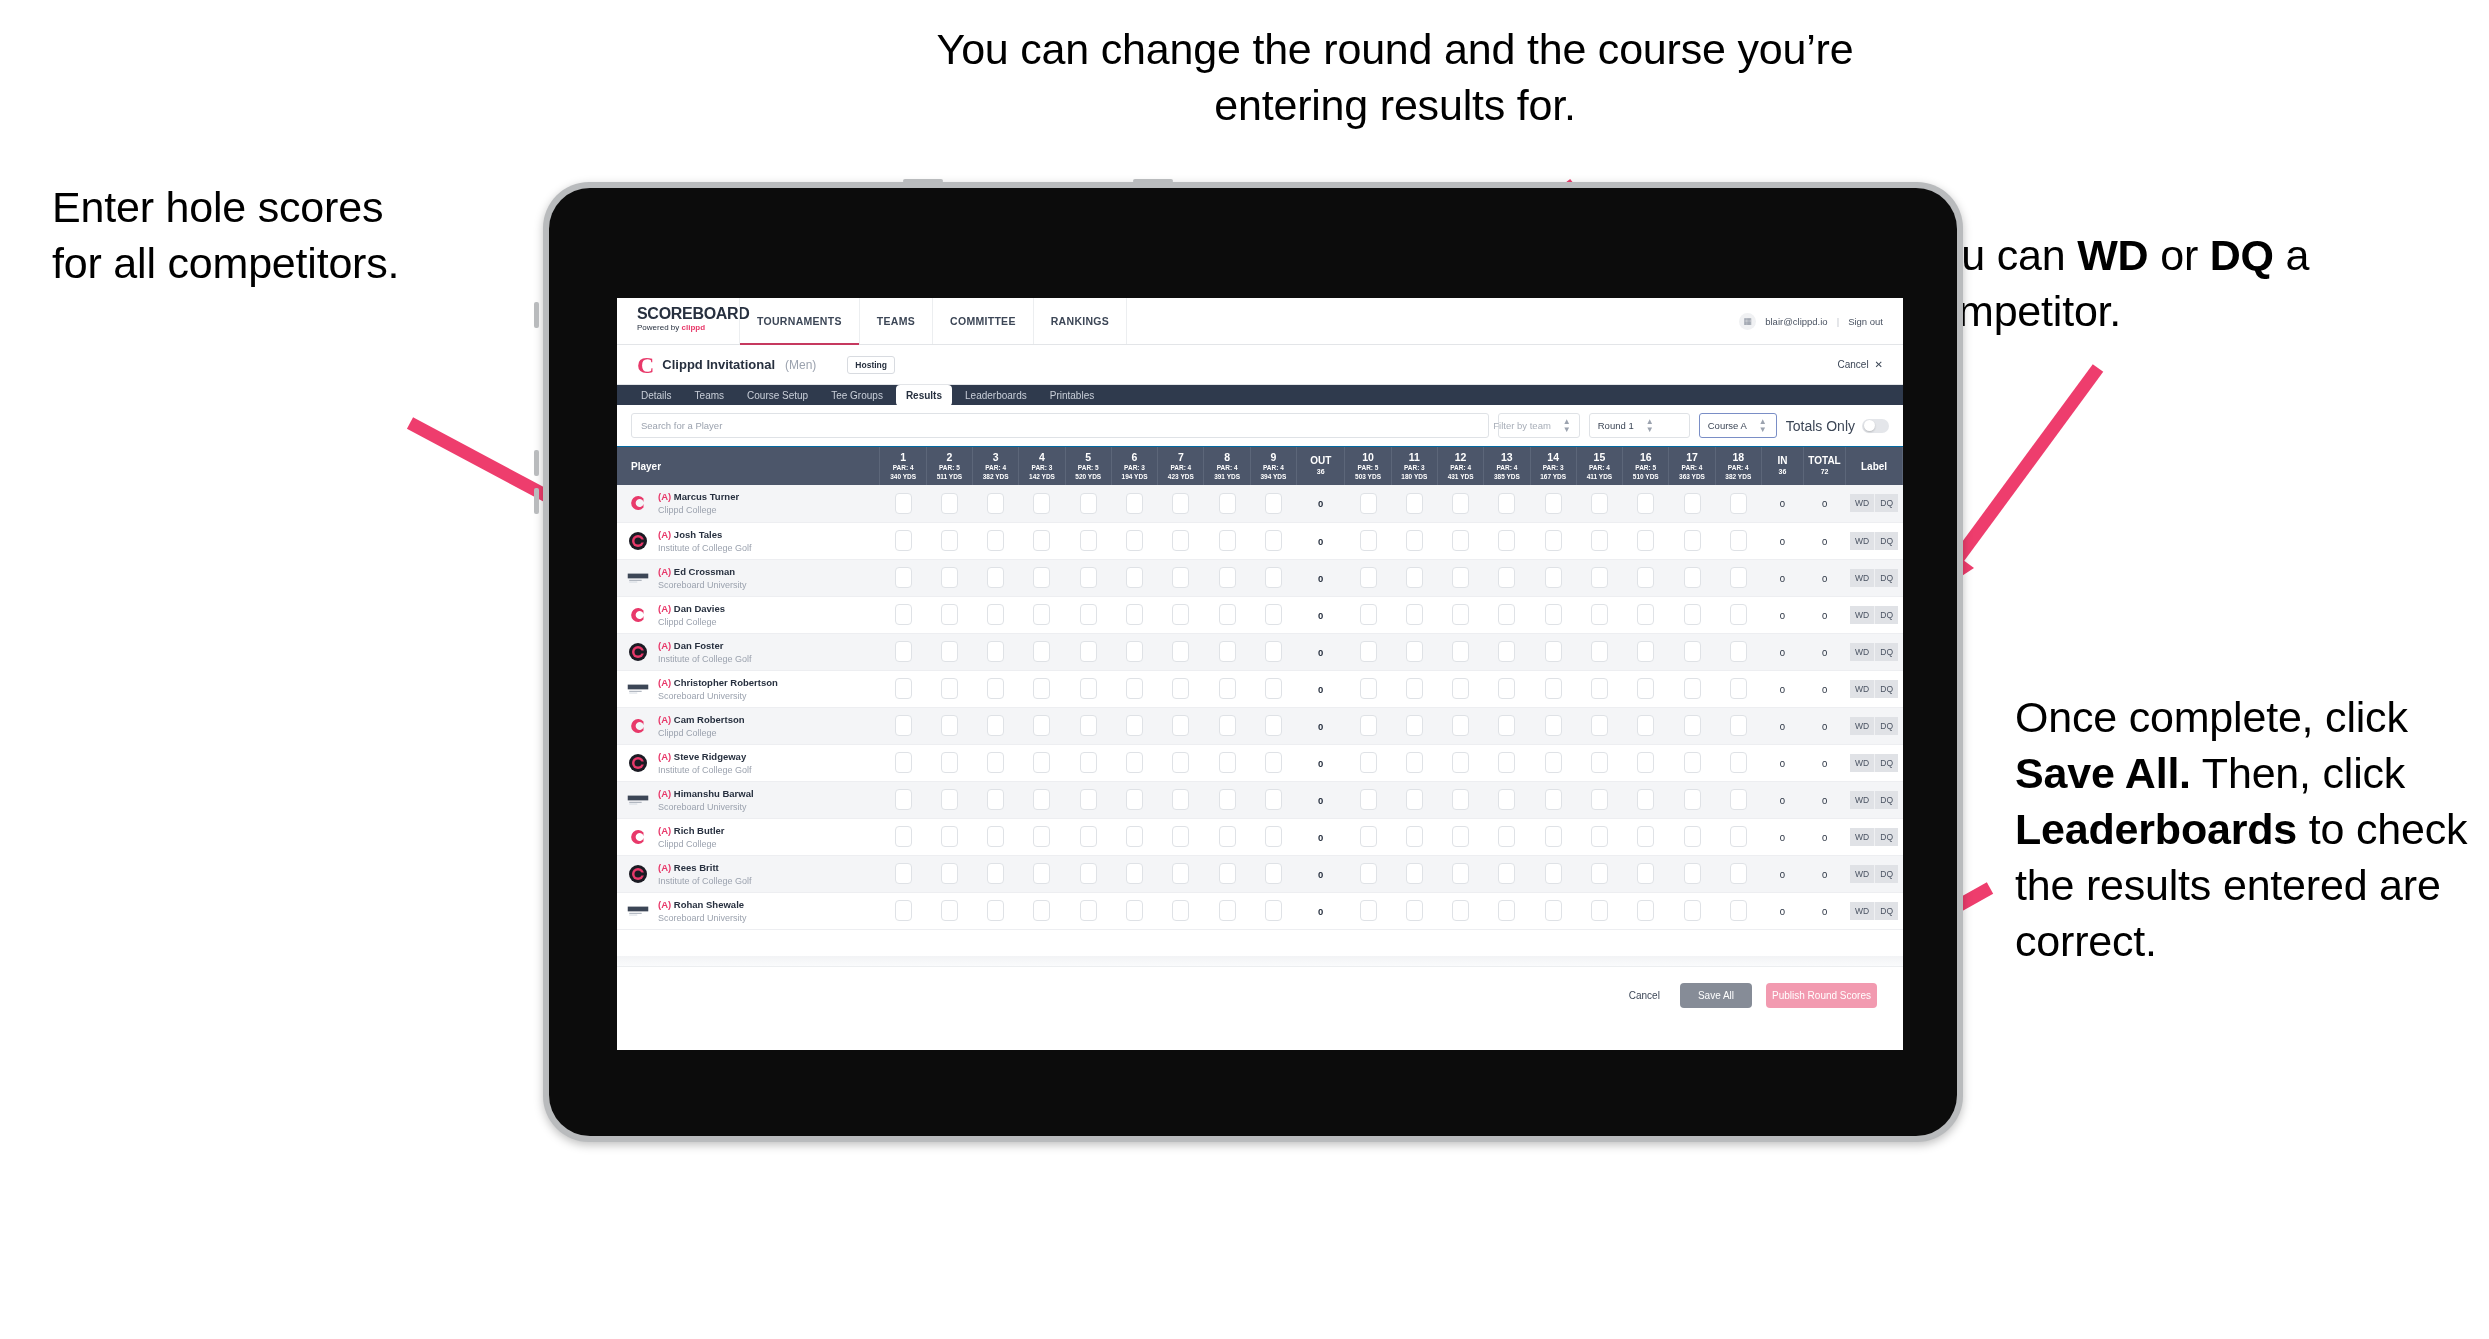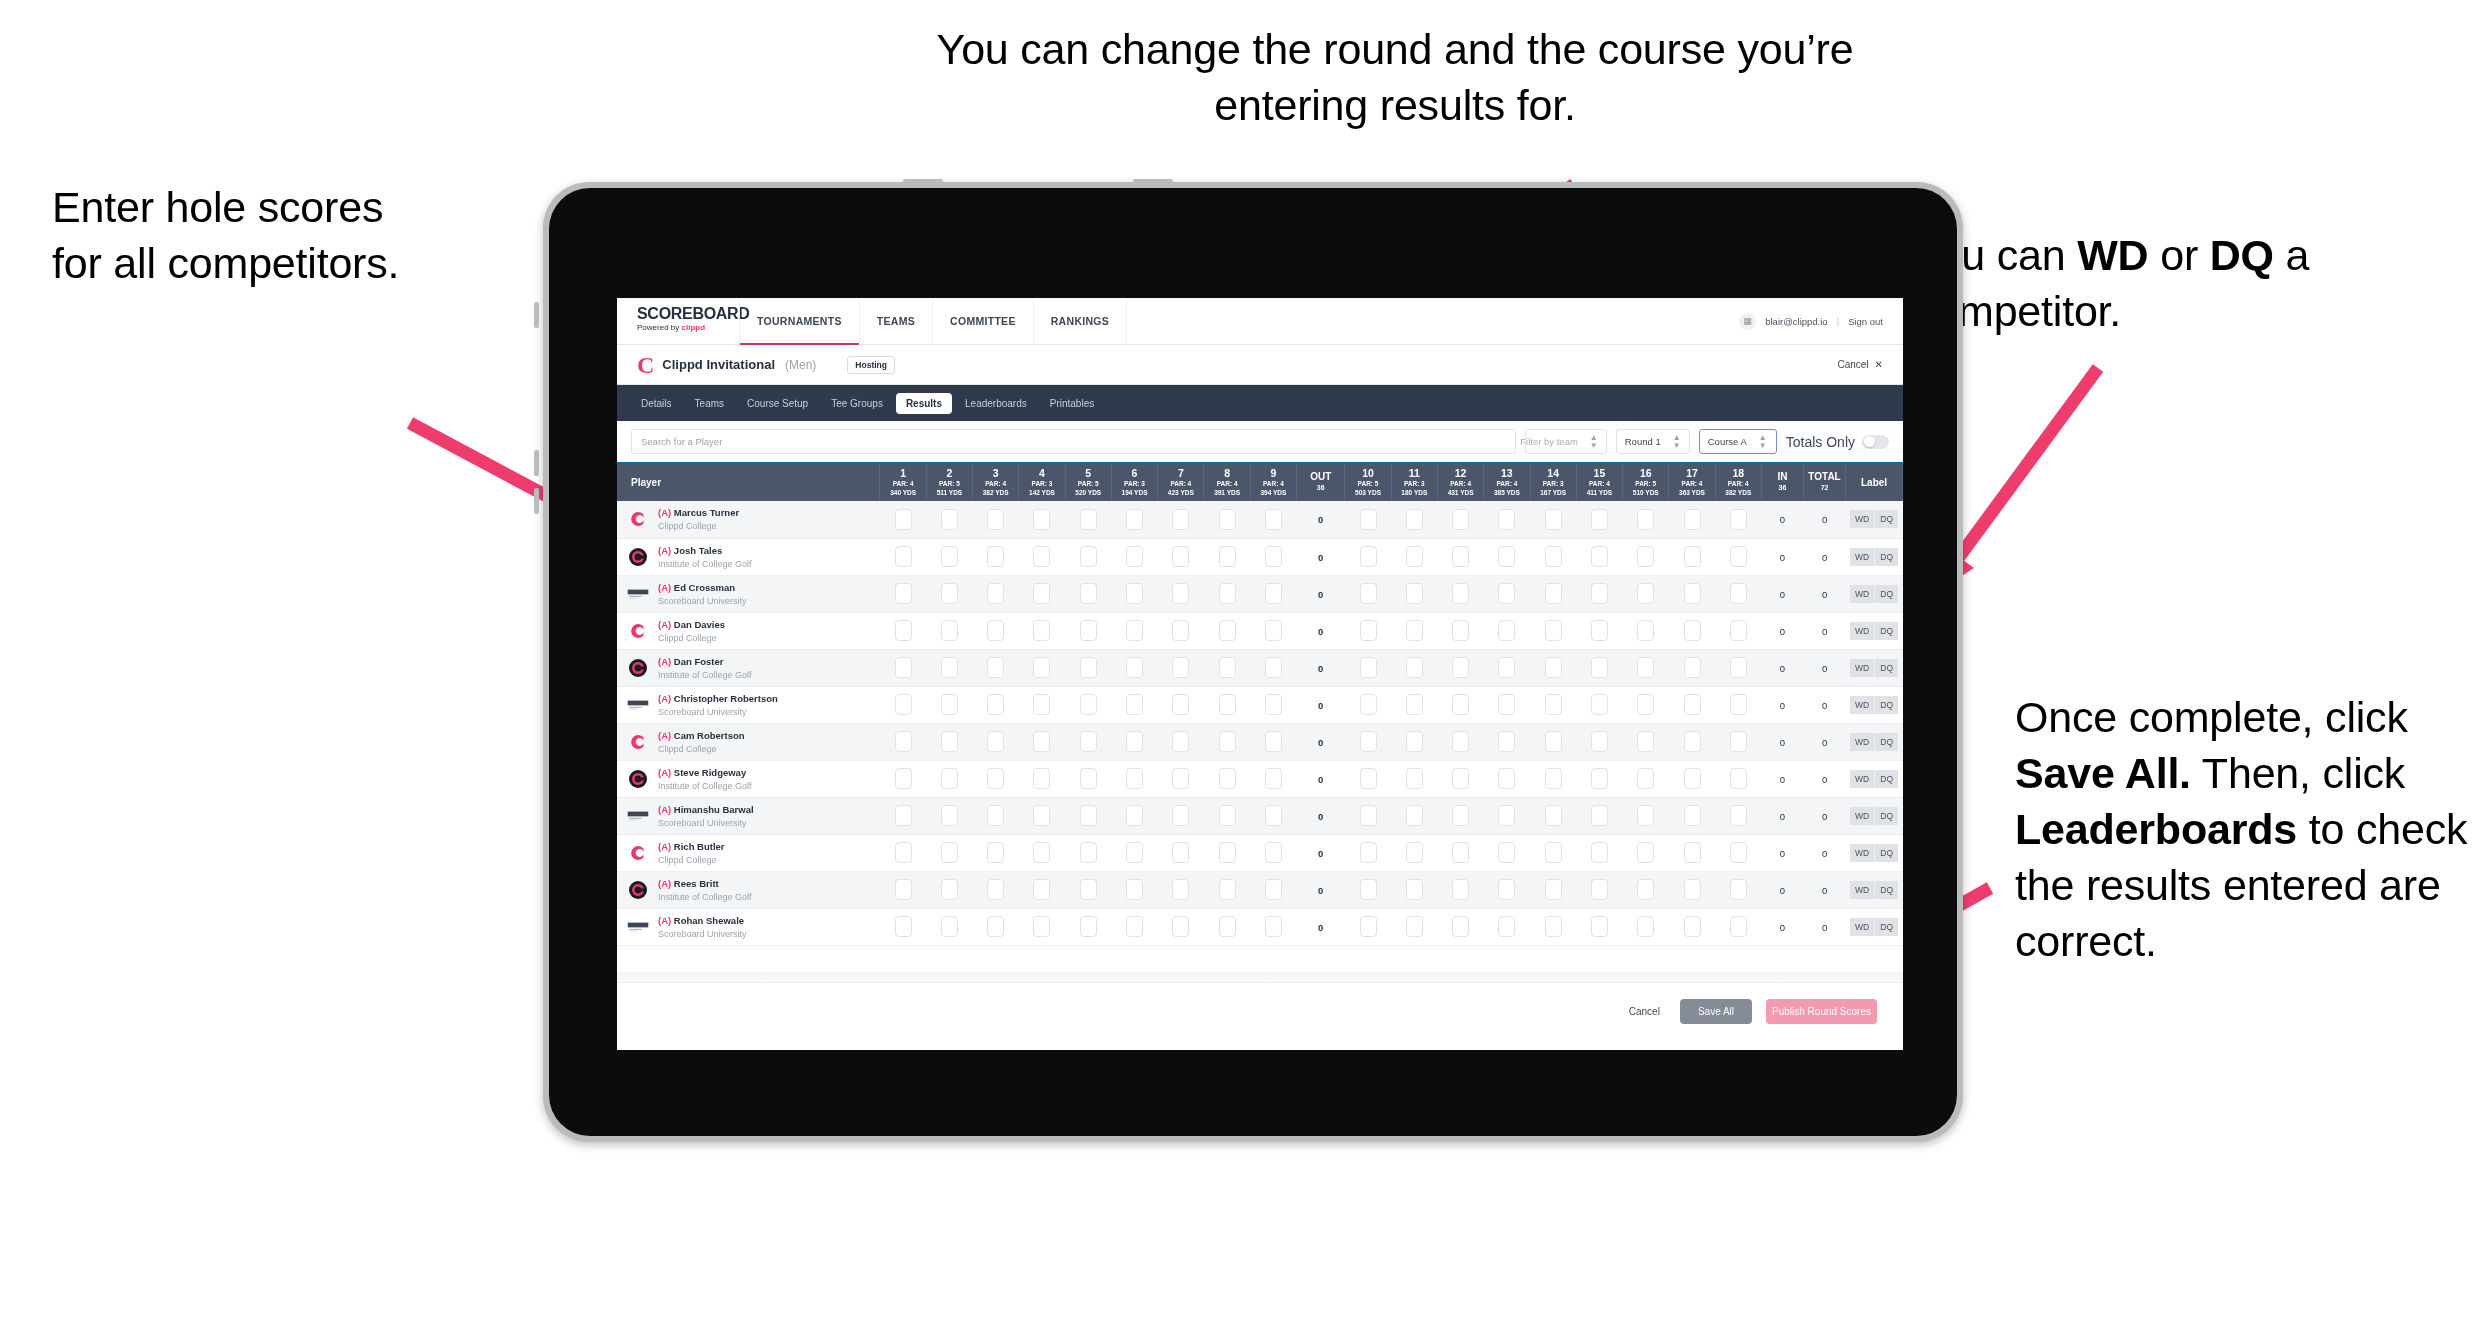--- a/index.html
+++ b/index.html
@@ -119,21 +119,21 @@
     margin-left: 23px; border:1px solid #d8dbe0; border-radius: 3px;
     padding: 3px 7px; font-size: 8.5px; font-weight: bold; color:#27303f;
   }
   #tbar-cancel {
     margin-left:auto; font-size:10px; color:#3c4656; display:flex; gap:6px;
     align-items:center; cursor:pointer;
   }
 
   
   #subtabs {
-    height: 36px; background:#2f3a4d; display:flex; align-items:center;
+    height: 20px; background:#2f3a4d; display:flex; align-items:center;
     padding: 0 14px; gap: 3px;
   }
   .subtab {
     font-size: 10px; color:#c9cfd9; padding: 5px 10px; border-radius: 4px;
     cursor:pointer;
   }
   .subtab.active { background:#fff; color:#27303f; font-weight:bold; }
 
   
   #filterbar {
@@ -148,21 +148,21 @@
   .sel {
     height: 25px; border:1px solid #dfe2e6; border-radius:3px; background:#fff;
     font-size: 9.5px; padding: 0 8px; display:flex; align-items:center;
     gap: 12px; cursor:pointer; color:#3c4656; white-space:nowrap;
   }
   .sel.placeholder { color:#a8aeb8; }
   .sel.focused { border:1px solid #7a8ec6; }
   .sel .caret { color:#9ba2ae; font-size: 8px; line-height: 8px; }
   .sel .caret i { display:block; font-style:normal; }
   #sel-team { width: 82px; justify-content: flex-end; }
-  #sel-round { width: 74px; }
+  #sel-round { width: 101px; }
   #sel-course { width: 78px; }
   #totals-wrap { display:flex; align-items:center; gap:7px; }
   #totals-label { font-size: 14px; color:#3c4656; }
   #totals-toggle {
     width: 27px; height: 14px; border-radius:7px; background:#e4e6ea; position:relative;
     cursor:pointer;
   }
   #totals-toggle::after {
     content:""; position:absolute; left:1.5px; top:1.5px; width:11px;height:11px;
     border-radius:50%; background:#fff; box-shadow:0 1px 2px rgba(0,0,0,.2);

